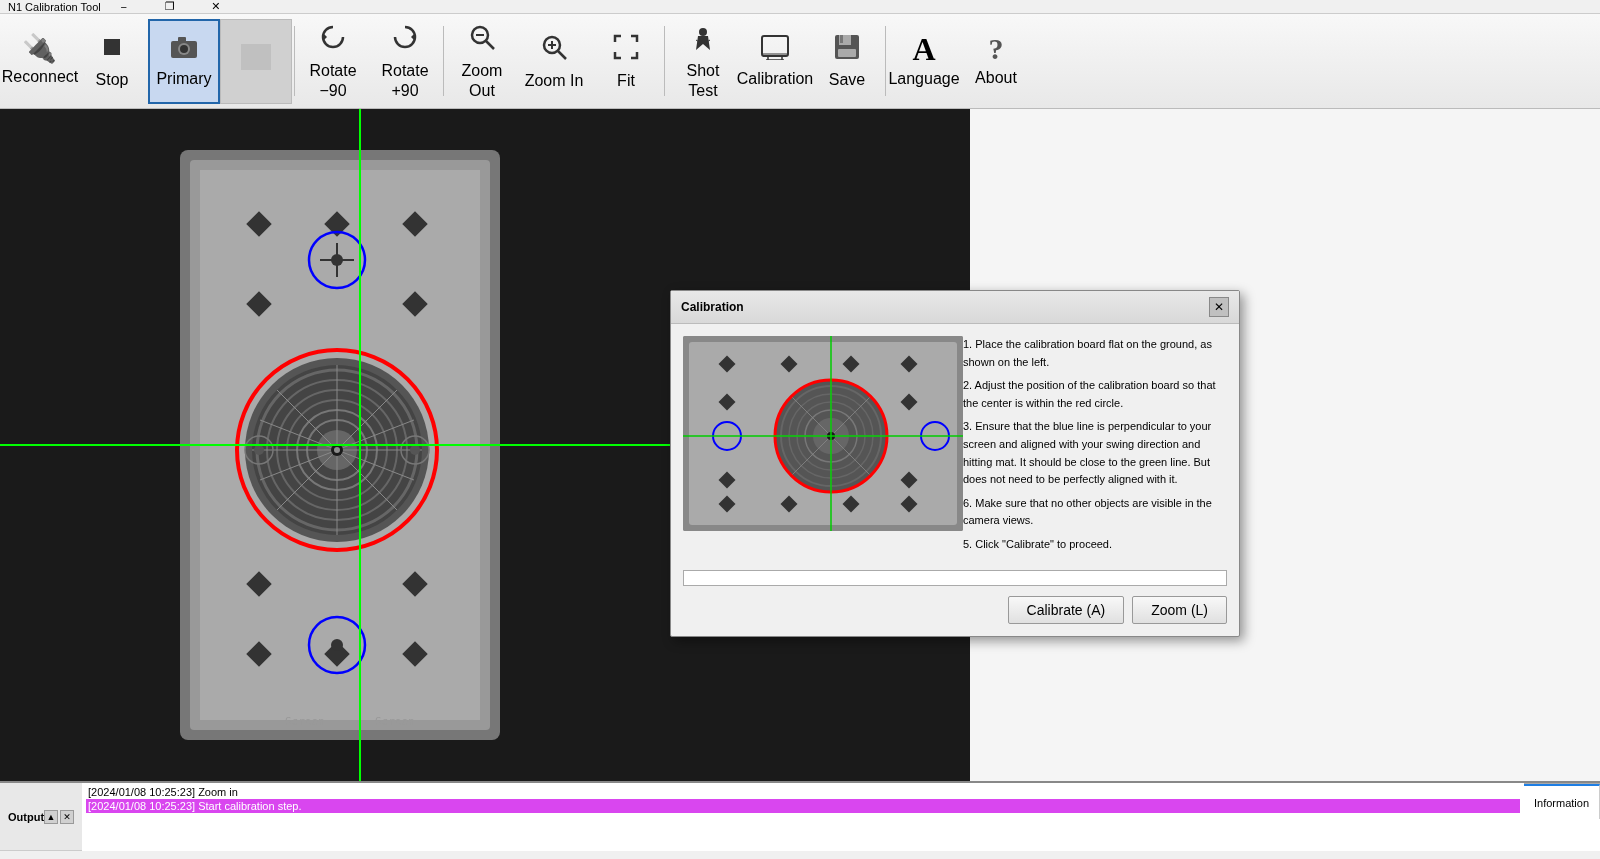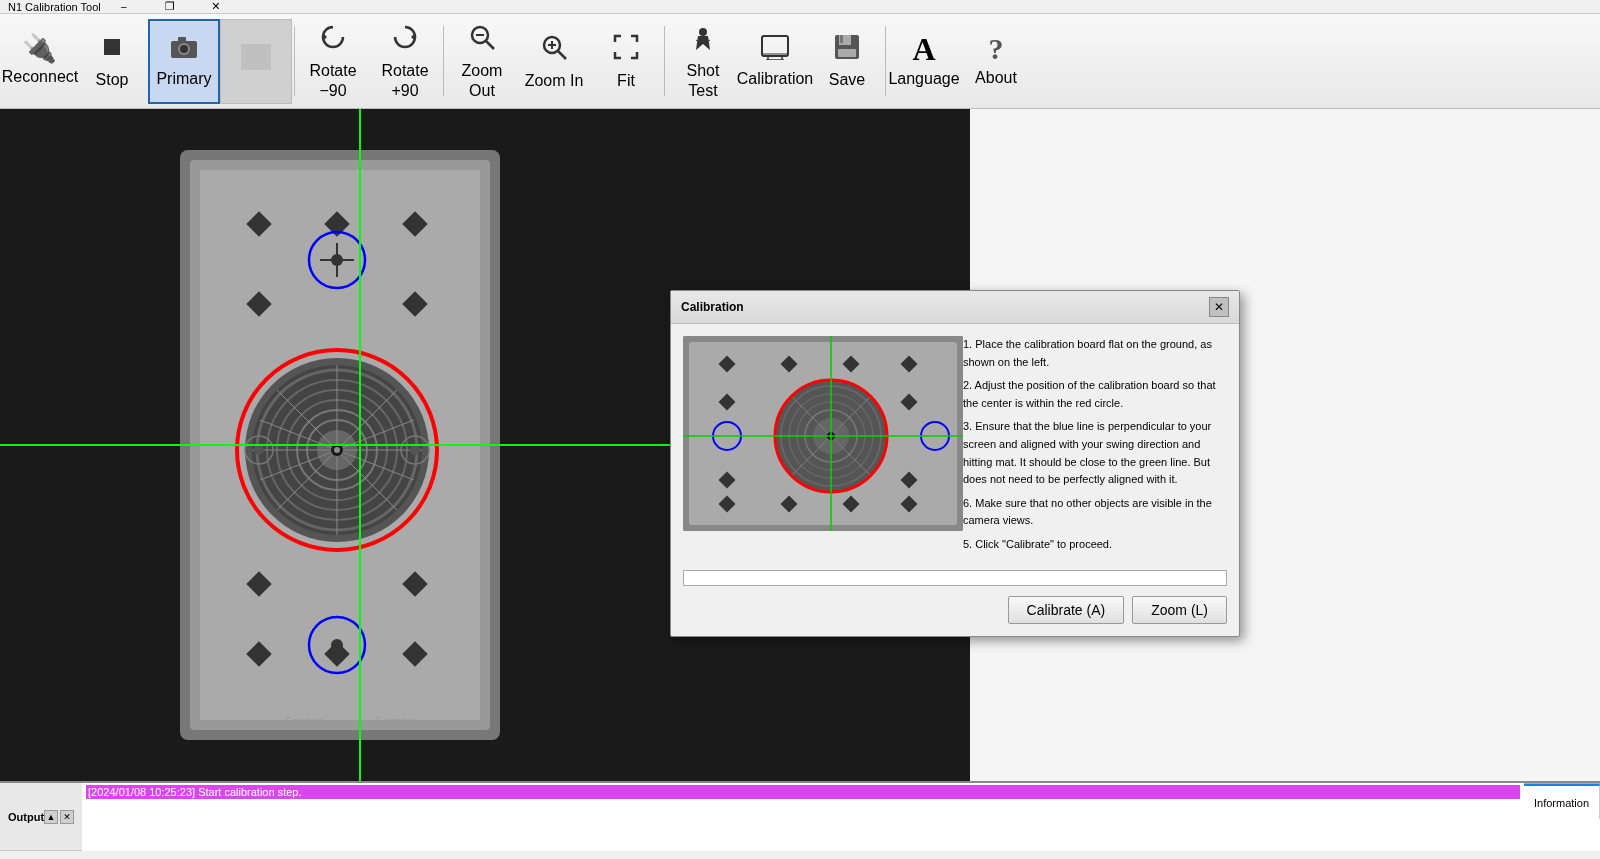--- a/index.html
+++ b/index.html
@@ -498,20 +498,21 @@
 
 <div class="output-panel">
   <div class="output-header">
     <span>Output</span>
     <div class="output-header-btns">
       <button class="output-header-btn">▲</button>
       <button class="output-header-btn">✕</button>
     </div>
   </div>
   <div class="output-content">
+    <div class="output-line">[2024/01/08 10:25:23]  Zoom in</div>
     <div class="output-line highlight">[2024/01/08 10:25:23]  Start calibration step.</div>
   </div>
   <div class="output-tabs">
     <div class="output-tab active">Information</div>
   </div>
 </div>
 
 <div class="calibration-dialog">
   <div class="dialog-title-bar">
     <span>Calibration</span>

